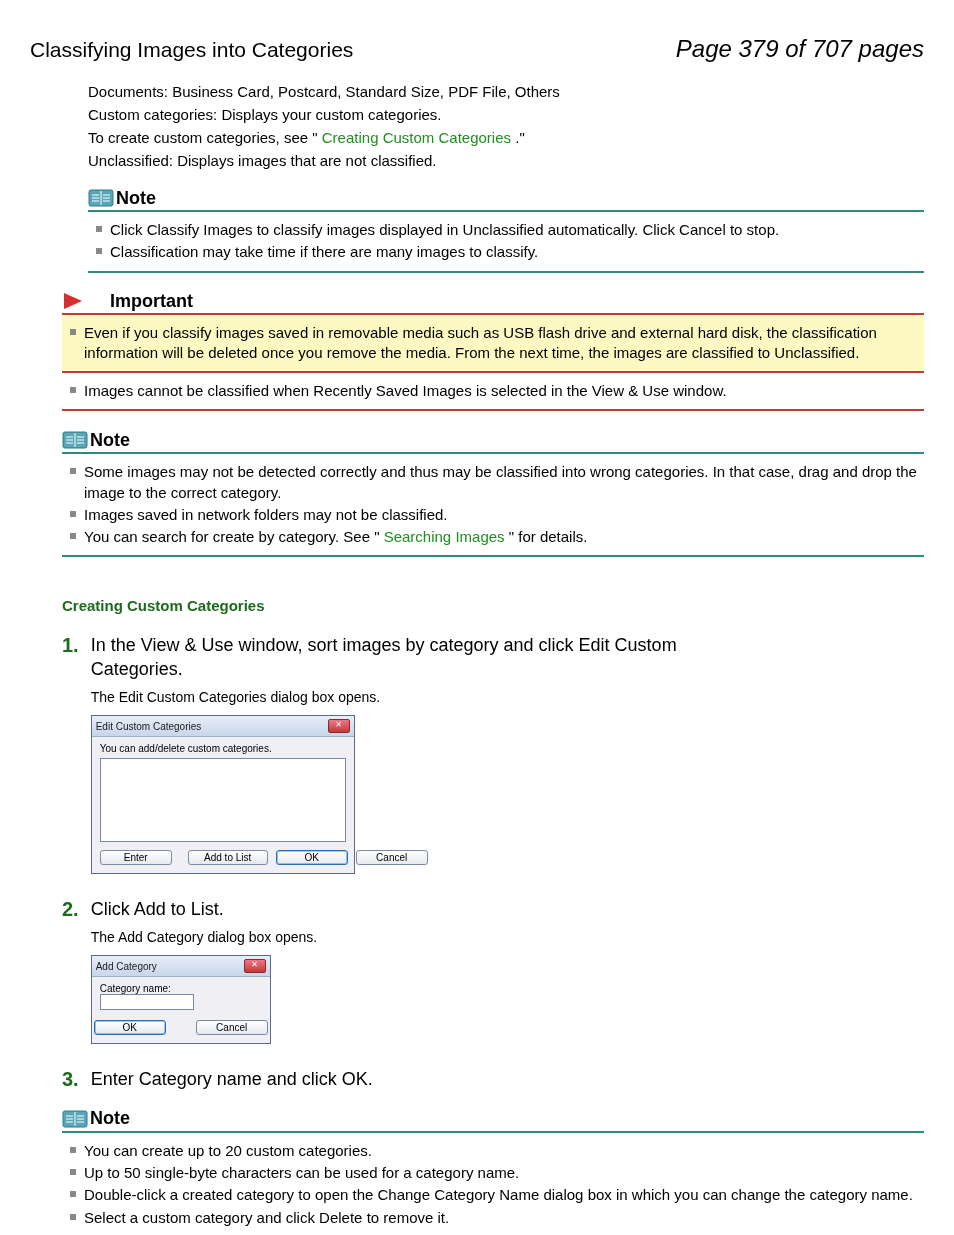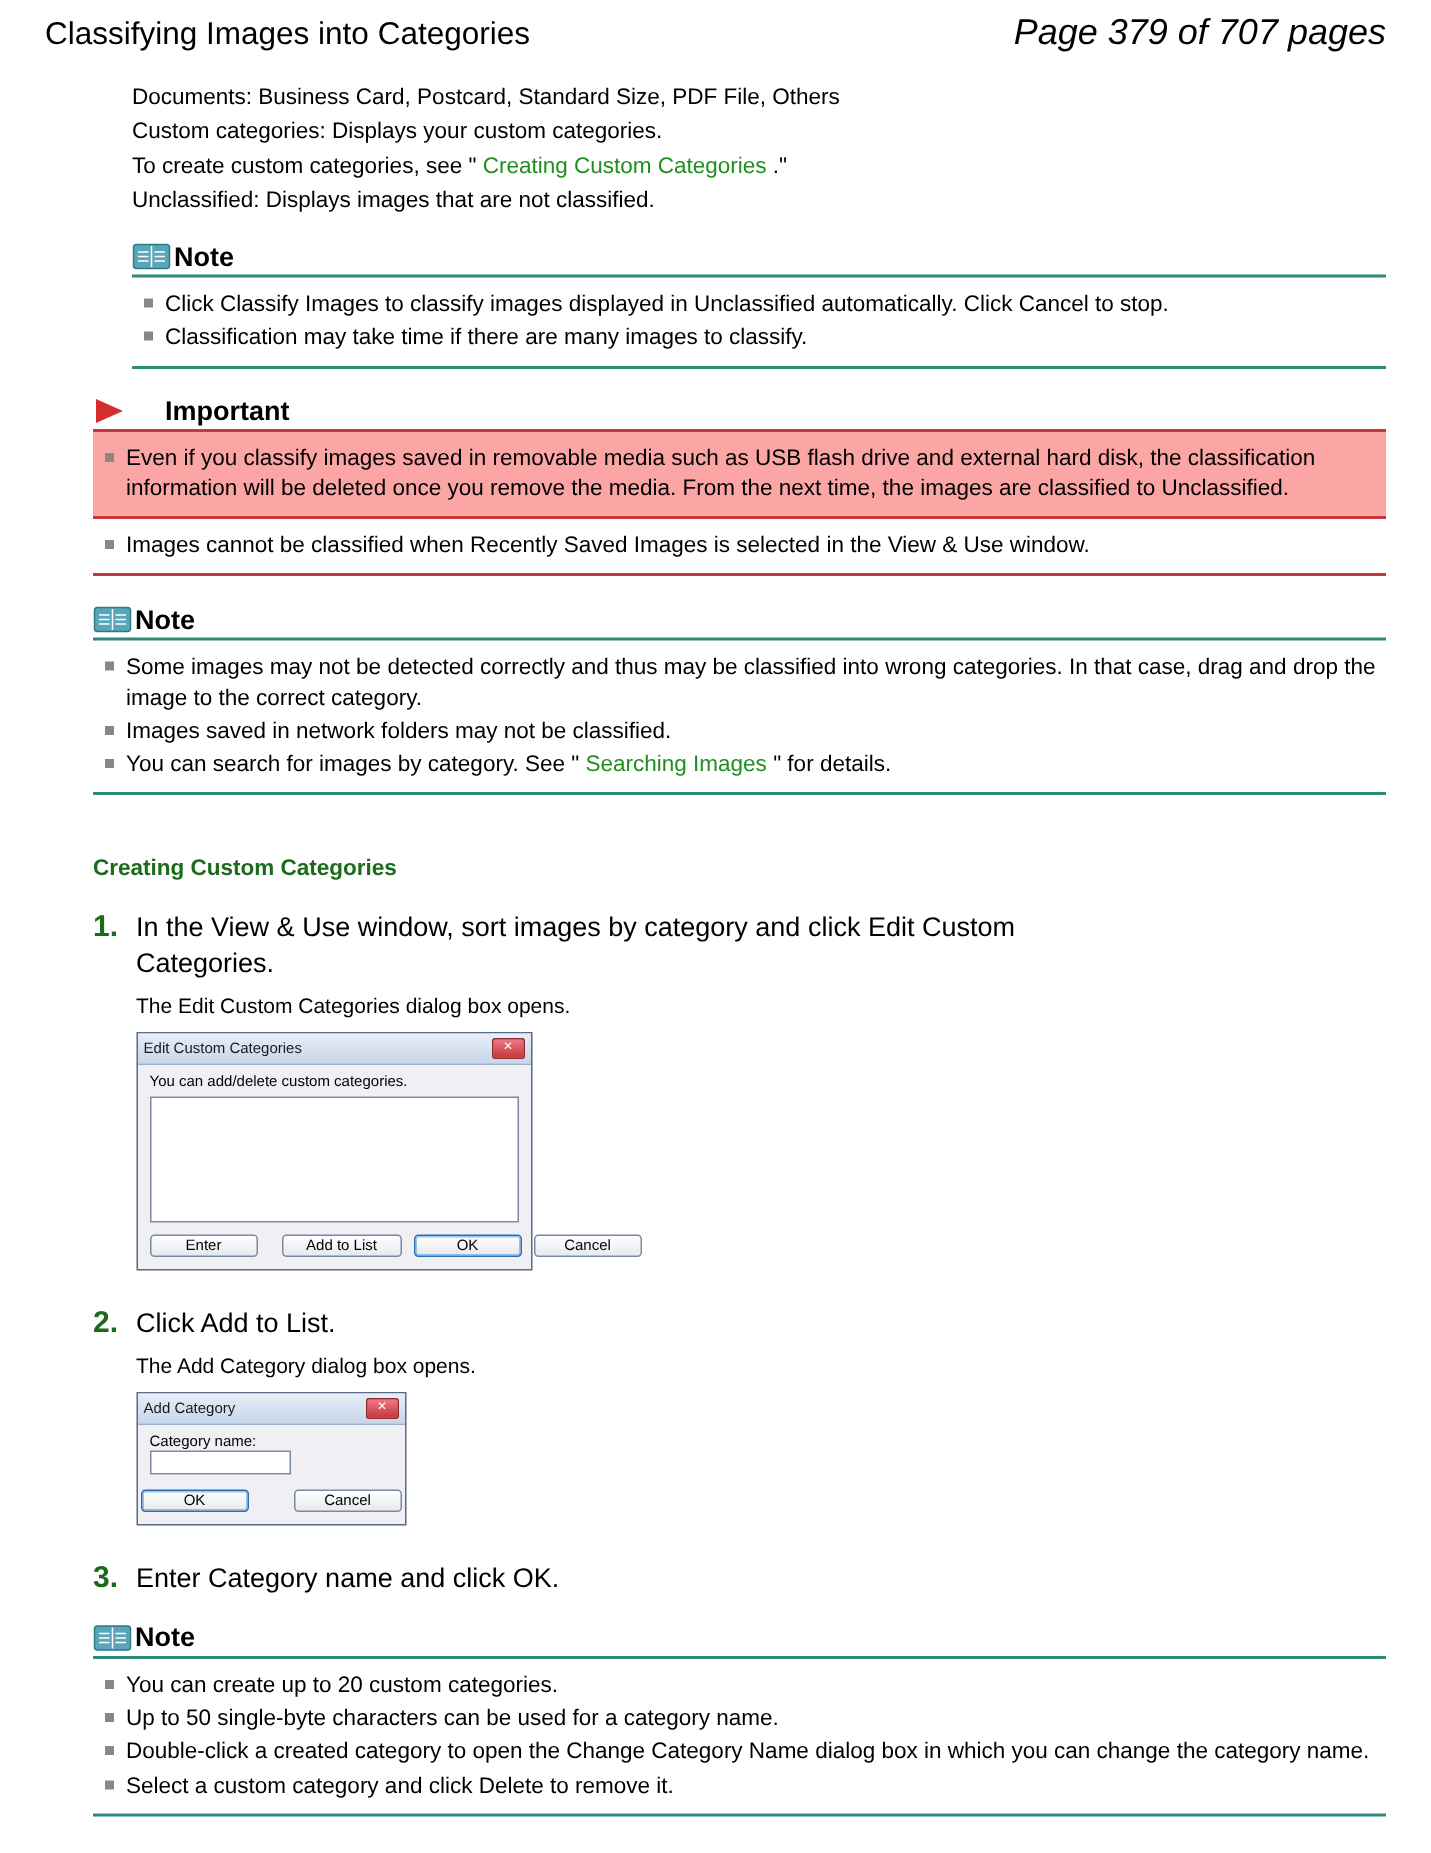--- a/index.html
+++ b/index.html
@@ -12,20 +12,21 @@
     width: 954px;
   }
   .page {
     padding: 0 30px 60px 30px;
   }
   .header {
     display: flex;
     justify-content: space-between;
     align-items: baseline;
     padding: 8px 0 14px 0;
+    margin-top: 27px;
   }
   .header h1 {
     font-size: 21px;
     font-weight: normal;
     margin: 0;
   }
   .page-num {
     font-size: 24px;
     font-style: italic;
   }
@@ -54,21 +55,21 @@
     padding-bottom: 1px;
     border-bottom: 2px solid;
   }
   .callout-note .callout-head { border-color: #2e8a7a; }
   .callout-important .callout-head { border-color: #c23a3a; gap: 26px; }
   .callout-body {
     border-bottom: 2px solid;
     padding: 6px 0;
   }
   .callout-note .callout-body { border-color: #2e8a7a; }
-  .callout-important .callout-body { border-color: #c23a3a; background: #fca5a5; }
+  .callout-important .callout-body { border-color: #c23a3a; background: #fef9c3; }
   .callout-body.no-bg { background: transparent; }
   ul.sq {
     list-style: none;
     margin: 0;
     padding: 0 0 0 22px;
   }
   ul.sq li {
     position: relative;
     margin: 2px 0;
     line-height: 1.35;
@@ -248,21 +249,21 @@
               <line x1="15" y1="14" x2="22" y2="14" stroke="#fff"></line>
             </svg>
         </span>
         <span>Note</span>
       </div>
       <div class="callout-body">
         <ul class="sq">
           <li>Some images may not be detected correctly and thus may be classified into wrong categories. In that case, drag and drop the image to the correct category.</li>
           <li>Images saved in network folders may not be classified.</li>
           <li>
-            <span>You can search for images by category. See "</span>
+            <span>You can search for create by category. See "</span>
             <a class="link">Searching Images</a>
             <span>" for details.</span>
           </li>
         </ul>
       </div>
     </div>
 
     <div class="sec-heading">Creating Custom Categories</div>
 
     <div class="step">

